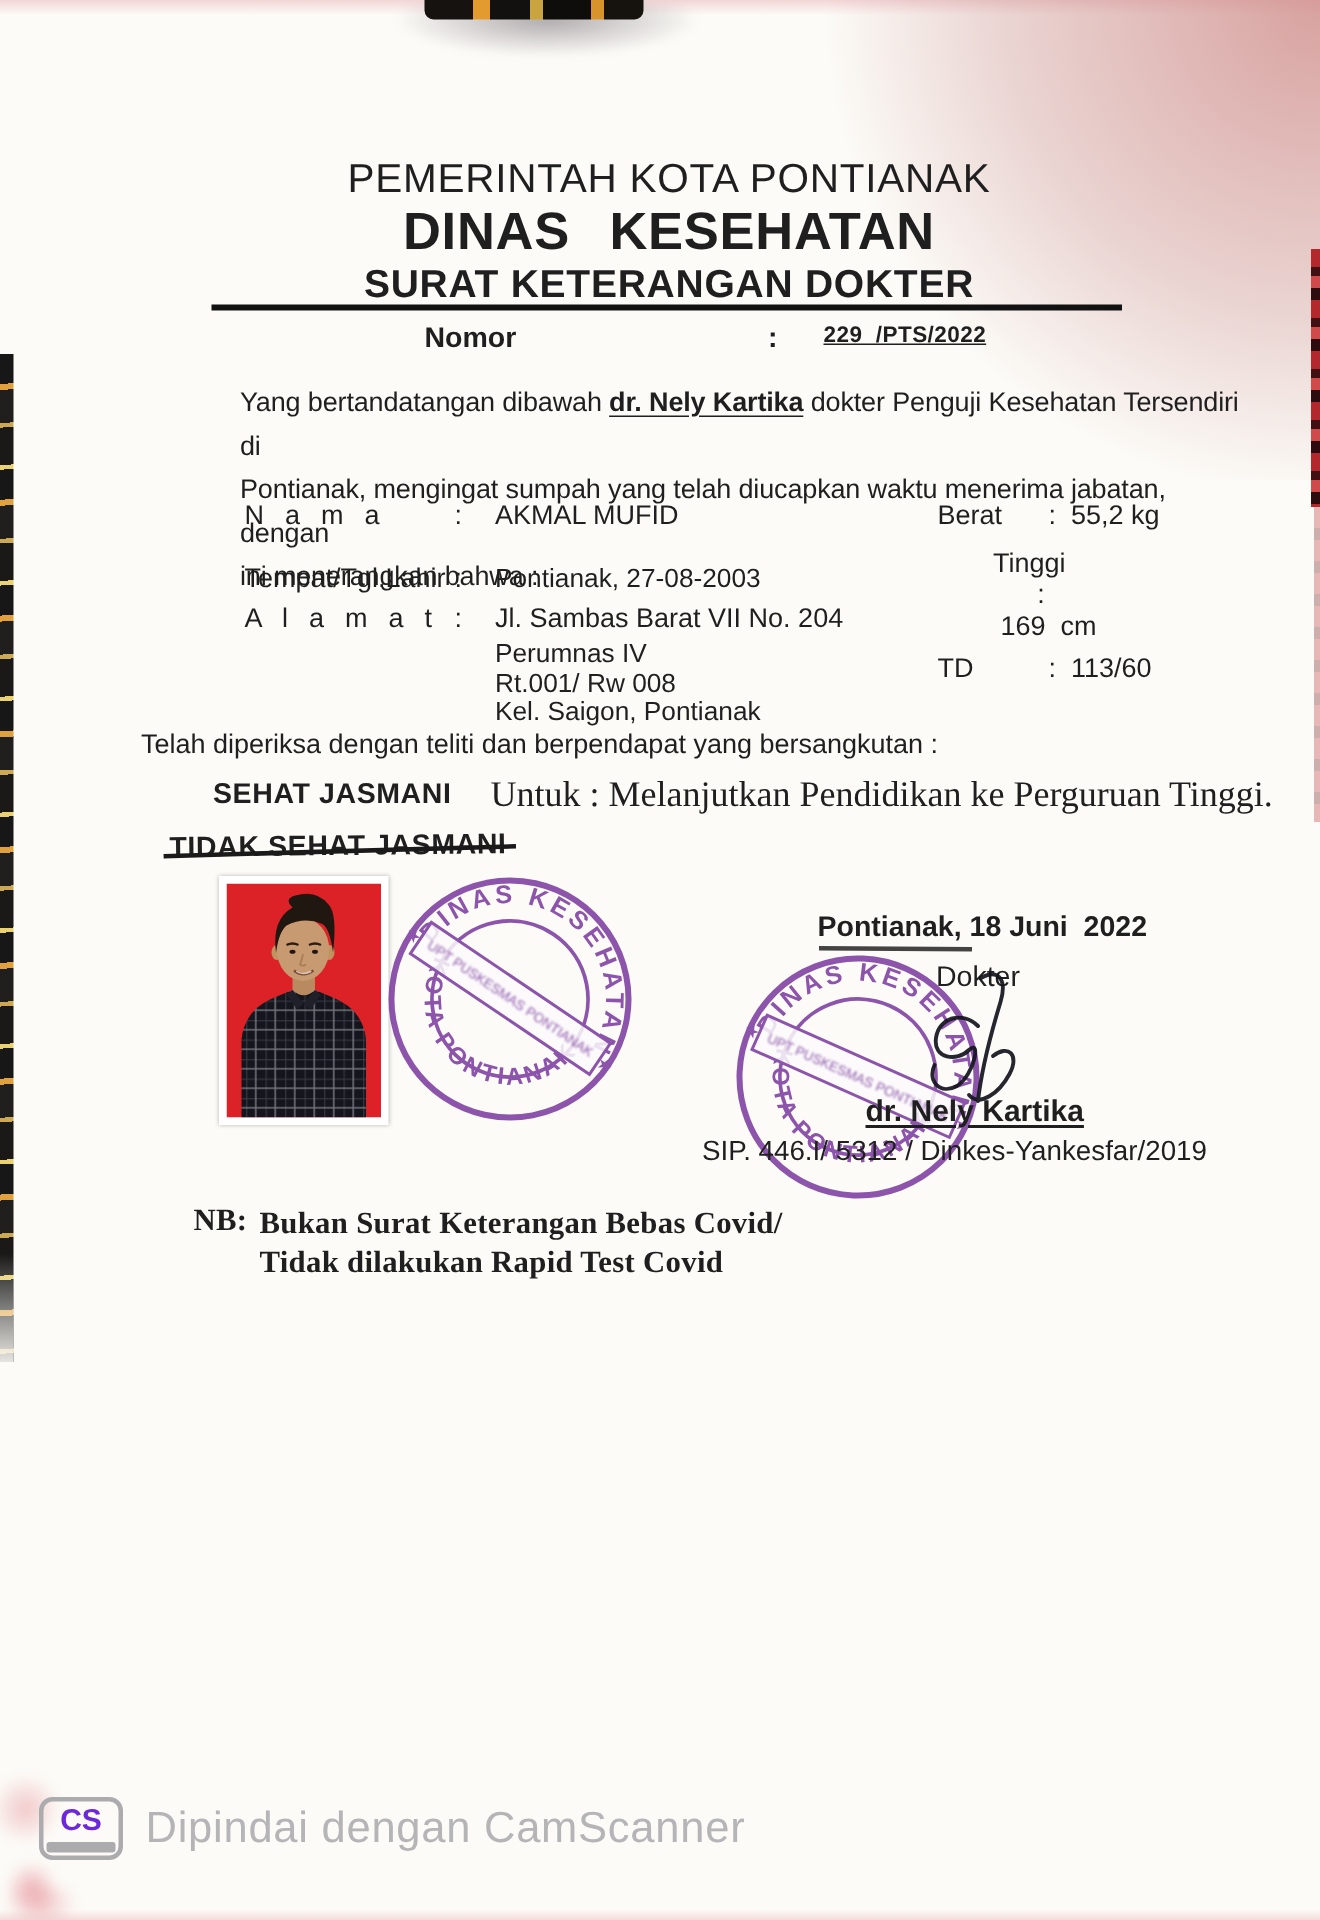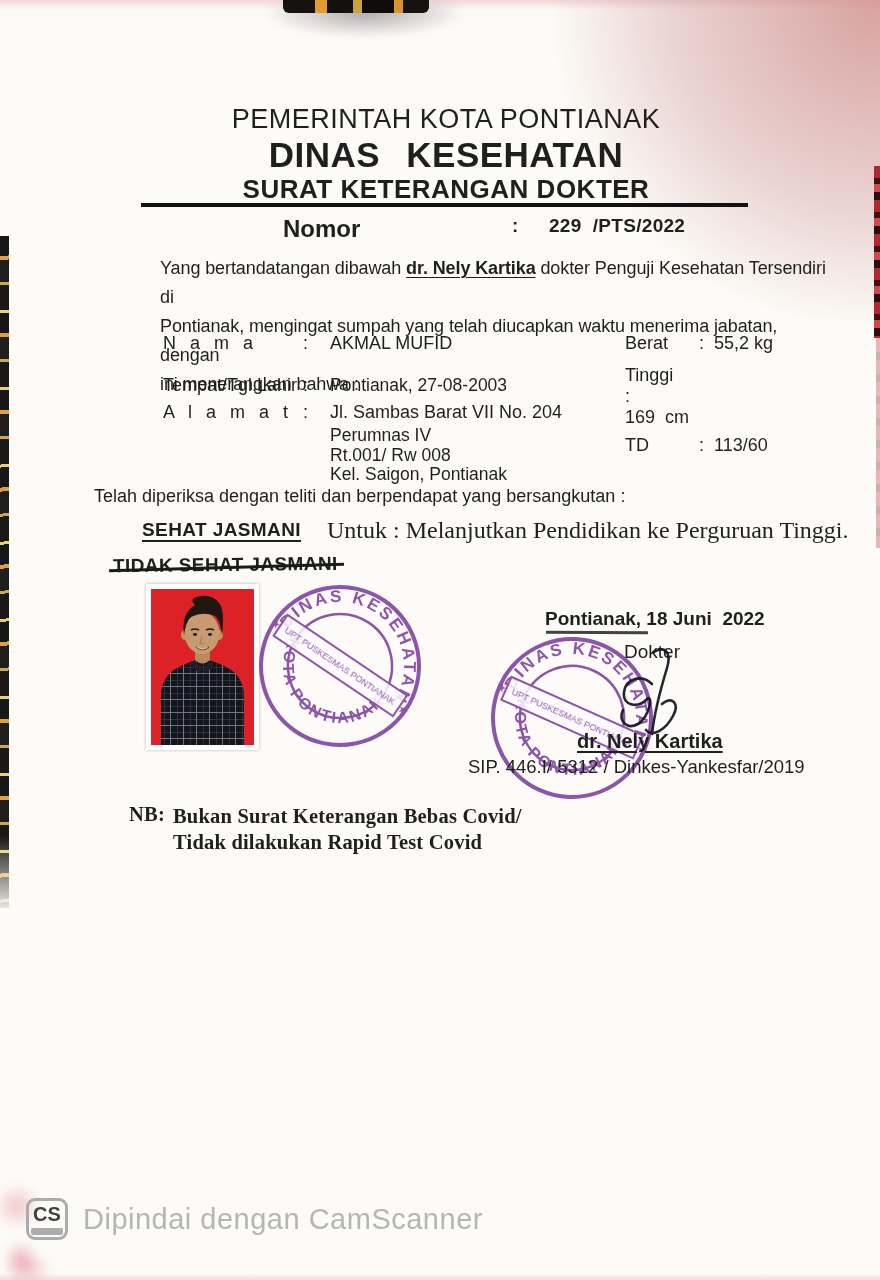--- a/index.html
+++ b/index.html
@@ -35,46 +35,46 @@
   .spot3{left:-6px;top:1258px;width:66px;height:22px;background:radial-gradient(circle, rgba(226,120,130,.4), rgba(226,120,130,0) 70%);}
   .edge-bottom{left:0;bottom:0;width:100%;height:7px;
     background:linear-gradient(0deg, rgba(230,170,175,.38), rgba(230,170,175,0));}
 
   
   .hdr{left:0;width:100%;text-align:center;padding-left:12px;box-sizing:border-box;}
   .hdr1{top:104px;font-size:27px;letter-spacing:.5px;}
   .hdr2{top:135px;font-size:35px;font-weight:bold;word-spacing:16px;letter-spacing:.5px;}
   .hdr3{top:174px;font-size:26px;font-weight:bold;letter-spacing:.5px;}
   .rule{left:141px;top:203px;width:607px;height:4px;background:#121212;}
-  .nomor-label{left:283px;top:215px;font-size:24px;font-weight:bold;}
+  .nomor-label{left:283px;top:215px;font-size:19px;font-weight:bold;}
   .nomor-colon{left:512px;top:215px;font-size:19px;font-weight:bold;}
-  .nomor-value{left:549px;top:215px;font-size:19px;font-weight:bold;letter-spacing:.3px;}
+  .nomor-value{left:549px;top:215px;font-size:15px;font-weight:bold;letter-spacing:.3px;text-decoration:underline;}
 
   
   .intro{left:160px;top:254px;width:670px;font-size:18px;line-height:29px;letter-spacing:-0.1px;}
   .doctor-bold{font-weight:bold;text-decoration:underline;text-underline-offset:3px;}
 
   
   .patient{left:163px;top:333px;font-size:18px;}
   .prow{display:flex;}
   .plabel{display:inline-block;width:140px;}
   .pcolon{display:inline-block;width:27px;}
   .spaced{letter-spacing:4.5px;}
   .addr-extra{margin-left:167px;line-height:19.5px;margin-top:3px;font-size:17.5px;}
   .mb1{margin-bottom:10px;} .mb2{margin-bottom:6px;margin-top:21px;}
   .vitals{left:625px;top:333px;font-size:18px;}
-  .vrow{display:flex;}
+  .vrow{display:flex;align-items:center;}
   .vlabel{display:inline-block;width:74px;}
   .vcolon{display:inline-block;width:15px;}
   .vmb1{margin-bottom:11px;} .vmb2{margin-bottom:7px;flex-direction:column;}
 
   
   .telah{left:94px;top:486px;font-size:18px;}
   .sehat{left:142px;top:519px;font-size:19px;font-weight:bold;letter-spacing:.4px;
-    text-decoration:underline;text-decoration-thickness:2px;text-underline-offset:4px;}
+    text-decoration-thickness:2px;text-underline-offset:4px;}
   .untuk{left:327px;top:517px;font-size:24px;font-family:Liberation Serif, serif;}
   .tidak{left:113px;top:554px;font-size:19px;font-weight:bold;letter-spacing:.4px;transform:rotate(-.6deg);}
   .tidak::after{content:"";position:absolute;left:-4px;right:-6px;top:55%;height:3px;background:#1a1a1a;transform:rotate(-1deg);}
 
   
   .photo{left:146px;top:584px;width:113px;height:166px;background:#fff;padding:5px;box-sizing:border-box;
     box-shadow:0 0 3px rgba(0,0,0,.28);}
   .photo svg{width:100%;height:100%;display:block;}
 
   
@@ -92,22 +92,22 @@
     text-decoration:underline;text-decoration-thickness:2px;text-underline-offset:3px;}
   .sip{left:468px;top:756px;font-size:18.5px;z-index:4;}
 
   
   .nb{left:129px;top:803px;display:flex;font-family:"Liberation Serif", serif;font-size:20.5px;font-weight:bold;letter-spacing:.2px;}
   .nb-label{width:44px;}
   .nb-lines{line-height:26px;}
 
   
   .watermark{left:26px;top:1198px;display:flex;align-items:center;gap:15px;z-index:6;}
-  .cs-icon{width:42px;height:42px;border:3px solid #acacae;border-radius:9px;box-sizing:border-box;position:relative;
-    display:flex;align-items:flex-start;justify-content:center;color:#404040;font-weight:bold;font-size:20px;line-height:26px;}
+  .cs-icon{width:56px;height:42px;border:3px solid #acacae;border-radius:9px;box-sizing:border-box;position:relative;
+    display:flex;align-items:flex-start;justify-content:center;color:#6d28d9;font-weight:bold;font-size:20px;line-height:26px;}
   .cs-icon::after{content:"";position:absolute;left:2px;right:2px;bottom:2px;height:7px;background:#acacae;border-radius:2px;}
   .wm-text{font-size:29px;color:#b5b5b7;letter-spacing:.5px;}
 </style>
 </head>
 <body>
 
 <div class="page">
 
   <div class="abs edge-top"></div>
   <div class="abs corner-tr"></div>

